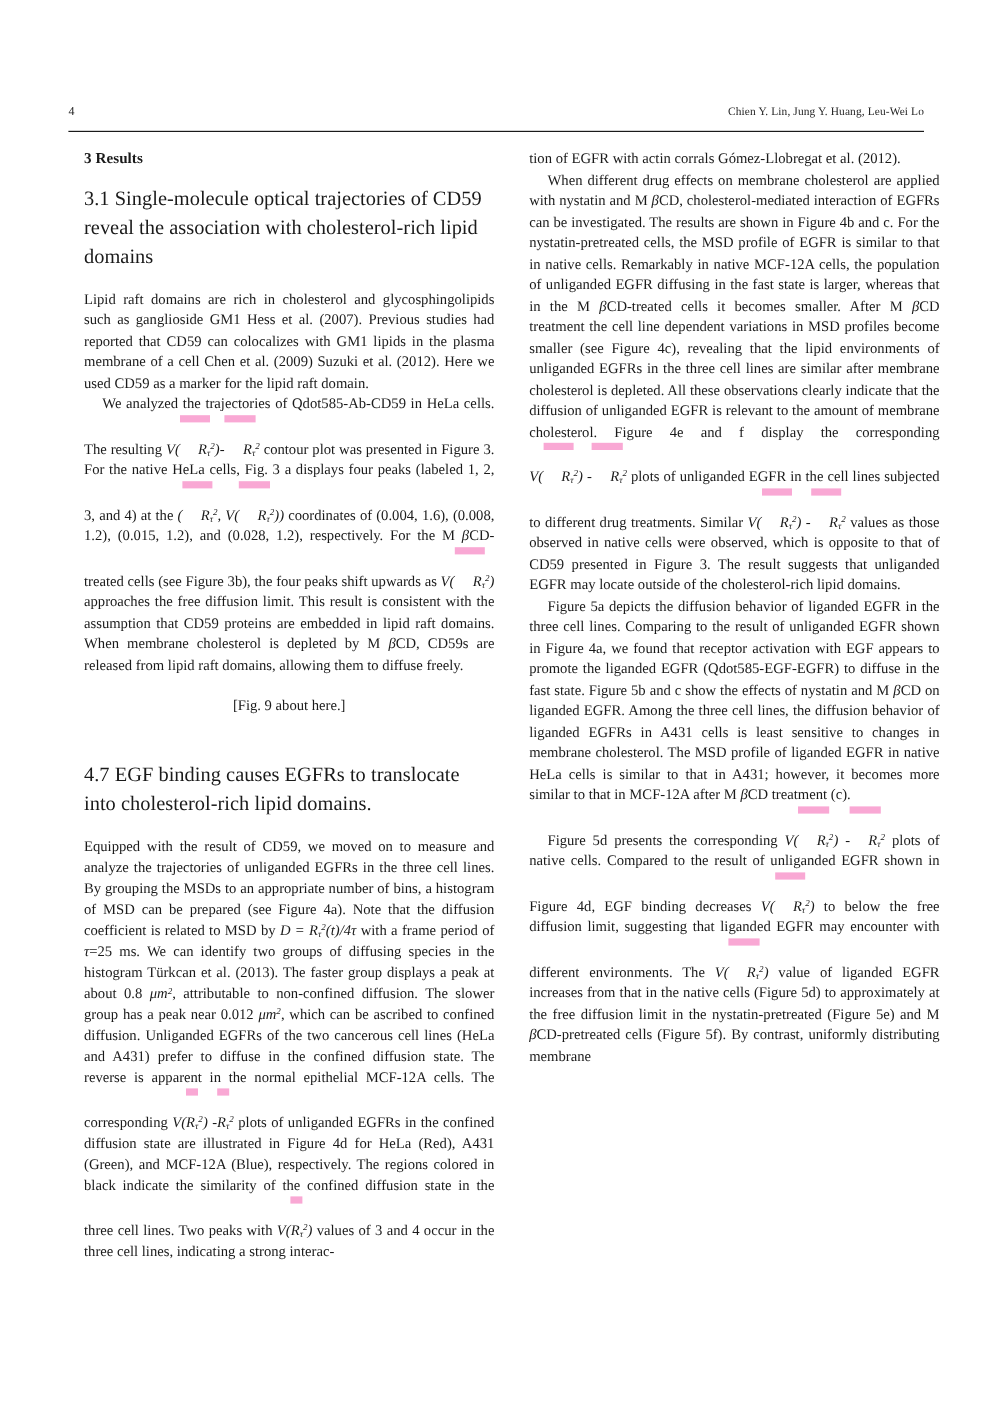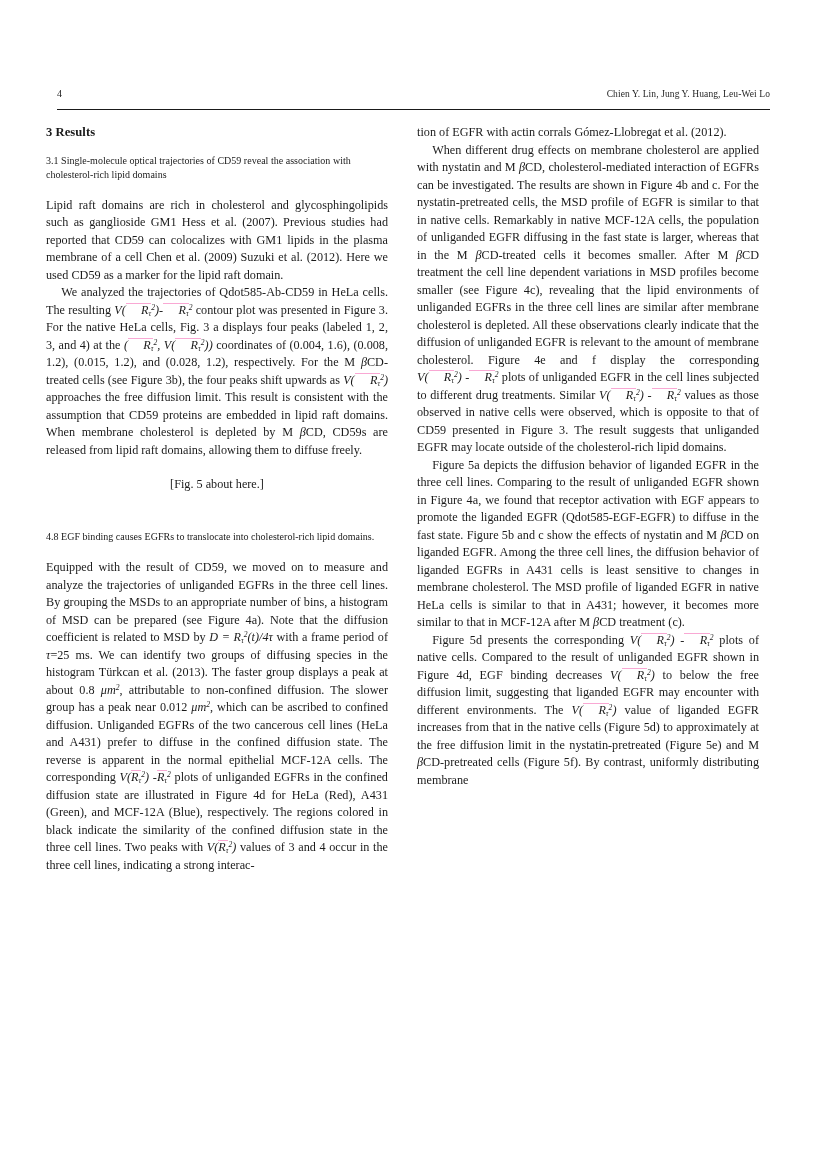--- a/index.html
+++ b/index.html
@@ -41,21 +41,21 @@
     position: absolute;
     left: 57px;
     top: 109px;
     width: 713px;
     height: 1px;
     background: #1a1a1a;
   }
   
   .columns {
     position: absolute;
-    left: 46px;
+    left: 70px;
     top: 124px;
     width: 713px;
     height: 970px;
     display: flex;
     justify-content: space-between;
   }
   .col {
     width: 342px;
   }
   p, h2, h3 {
@@ -63,21 +63,21 @@
     padding: 0;
   }
   h2.sec-head {
     font-size: 12.6px;
     font-weight: bold;
     line-height: 1.32;
     margin-bottom: 13px;
     letter-spacing: 0.05px;
   }
   h3.subsec-head {
-    font-size: 10px;
+    font-size: 17px;
     font-weight: normal;
     line-height: 1.42;
     margin-bottom: 15px;
     letter-spacing: 0.02px;
   }
   p.body {
     font-size: 12.2px;
     line-height: 1.435;
     text-align: justify;
     text-justify: inter-word;
@@ -93,22 +93,22 @@
     text-align: center;
     margin: 17px 0 17px 0;
   }
   .gap-md { height: 19px; }
 
   
   .m { font-family: "Liberation Serif", "DejaVu Serif", serif; font-style: italic; white-space: nowrap; }
   .mr { font-style: normal; }
   .ovl {
     display: inline-block;
-    border-top: 1px solid #f9a8d4;
-    padding-top: 0px;
+    border-top: 6px solid #f9a8d4;
+    padding-top: 16px;
     line-height: 1.0;
   }
   sup.sm { font-size: 0.62em; vertical-align: 0.52em; font-style: italic; }
   sub.sm { font-size: 0.62em; vertical-align: -0.22em; font-style: italic; }
   .greek { font-style: italic; font-family: "Liberation Serif", "DejaVu Serif", serif; }
   .nowrap { white-space: nowrap; }
 </style>
 </head>
 <body>
 
@@ -125,25 +125,25 @@
     <div class="col">
 
       <h2 class="sec-head">3 Results</h2>
 
       <h3 class="subsec-head">3.1 Single-molecule optical trajectories of CD59 reveal the association with cholesterol-rich lipid domains</h3>
 
       <p class="body first">Lipid raft domains are rich in cholesterol and glycosphingolipids such as ganglioside GM1 Hess et al. (2007). Previous studies had reported that CD59 can colocalizes with GM1 lipids in the plasma membrane of a cell Chen et al. (2009) Suzuki et al. (2012). Here we used CD59 as a marker for the lipid raft domain.</p>
 
       <p class="body indent"><span>We analyzed the trajectories of Qdot585-Ab-CD59 in HeLa cells. The resulting </span><span class="m nowrap">V(<span class="ovl">R<sub class="sm">τ</sub></span><sup class="sm">2</sup>)-<span class="ovl">R<sub class="sm">τ</sub></span><sup class="sm">2</sup></span><span> contour plot was presented in Figure 3. For the native HeLa cells, Fig. 3 a displays four peaks (labeled 1, 2, 3, and 4) at the </span><span class="m nowrap">(<span class="ovl">R<sub class="sm">τ</sub></span><sup class="sm">2</sup>, V(<span class="ovl">R<sub class="sm">τ</sub></span><sup class="sm">2</sup>))</span><span> coordinates of (0.004, 1.6), (0.008, 1.2), (0.015, 1.2), and (0.028, 1.2), respectively. For the M </span><span class="greek">β</span><span>CD-treated cells (see Figure 3b), the four peaks shift upwards as </span><span class="m nowrap">V(<span class="ovl">R<sub class="sm">τ</sub></span><sup class="sm">2</sup>)</span><span> approaches the free diffusion limit. This result is consistent with the assumption that CD59 proteins are embedded in lipid raft domains. When membrane cholesterol is depleted by M </span><span class="greek">β</span><span>CD, CD59s are released from lipid raft domains, allowing them to diffuse freely.</span></p>
 
-      <p class="figcue">[Fig. 5 about here.]</p>
+      <p class="figcue">[Fig. 9 about here.]</p>
 
       <div class="gap-md"></div>
 
-      <h3 class="subsec-head">4.8 EGF binding causes EGFRs to translocate into cholesterol-rich lipid domains.</h3>
+      <h3 class="subsec-head">4.7 EGF binding causes EGFRs to translocate into cholesterol-rich lipid domains.</h3>
 
       <p class="body first"><span>Equipped with the result of CD59, we moved on to measure and analyze the trajectories of unliganded EGFRs in the three cell lines. By grouping the MSDs to an appropriate number of bins, a histogram of MSD can be prepared (see Figure 4a). Note that the diffusion coefficient is related to MSD by </span><span class="m nowrap">D&nbsp;=&nbsp;R<sub class="sm">τ</sub><sup class="sm">2</sup>(t)/4<span class="greek">τ</span></span><span> with a frame period of </span><span class="greek">τ</span><span>=25 ms. We can identify two groups of diffusing species in the histogram Türkcan et al. (2013). The faster group displays a peak at about 0.8 </span><span class="m nowrap"><span class="greek">μ</span>m<sup class="sm mr">2</sup></span><span>, attributable to non-confined diffusion. The slower group has a peak near 0.012 </span><span class="m nowrap"><span class="greek">μ</span>m<sup class="sm mr">2</sup></span><span>, which can be ascribed to confined diffusion. Unliganded EGFRs of the two cancerous cell lines (HeLa and A431) prefer to diffuse in the confined diffusion state. The reverse is apparent in the normal epithelial MCF-12A cells. The corresponding </span><span class="m nowrap">V(<span class="ovl">R<sub class="sm">τ</sub></span><sup class="sm">2</sup>)&nbsp;-<span class="ovl">R<sub class="sm">τ</sub></span><sup class="sm">2</sup></span><span> plots of unliganded EGFRs in the confined diffusion state are illustrated in Figure 4d for HeLa (Red), A431 (Green), and MCF-12A (Blue), respectively. The regions colored in black indicate the similarity of the confined diffusion state in the three cell lines. Two peaks with </span><span class="m nowrap">V(<span class="ovl">R<sub class="sm">τ</sub></span><sup class="sm">2</sup>)</span><span> values of 3 and 4 occur in the three cell lines, indicating a strong interac-</span></p>
 
     </div>
 
     <div class="col">
 
       <p class="body first">tion of EGFR with actin corrals Gómez-Llobregat et al. (2012).</p>
 
 

